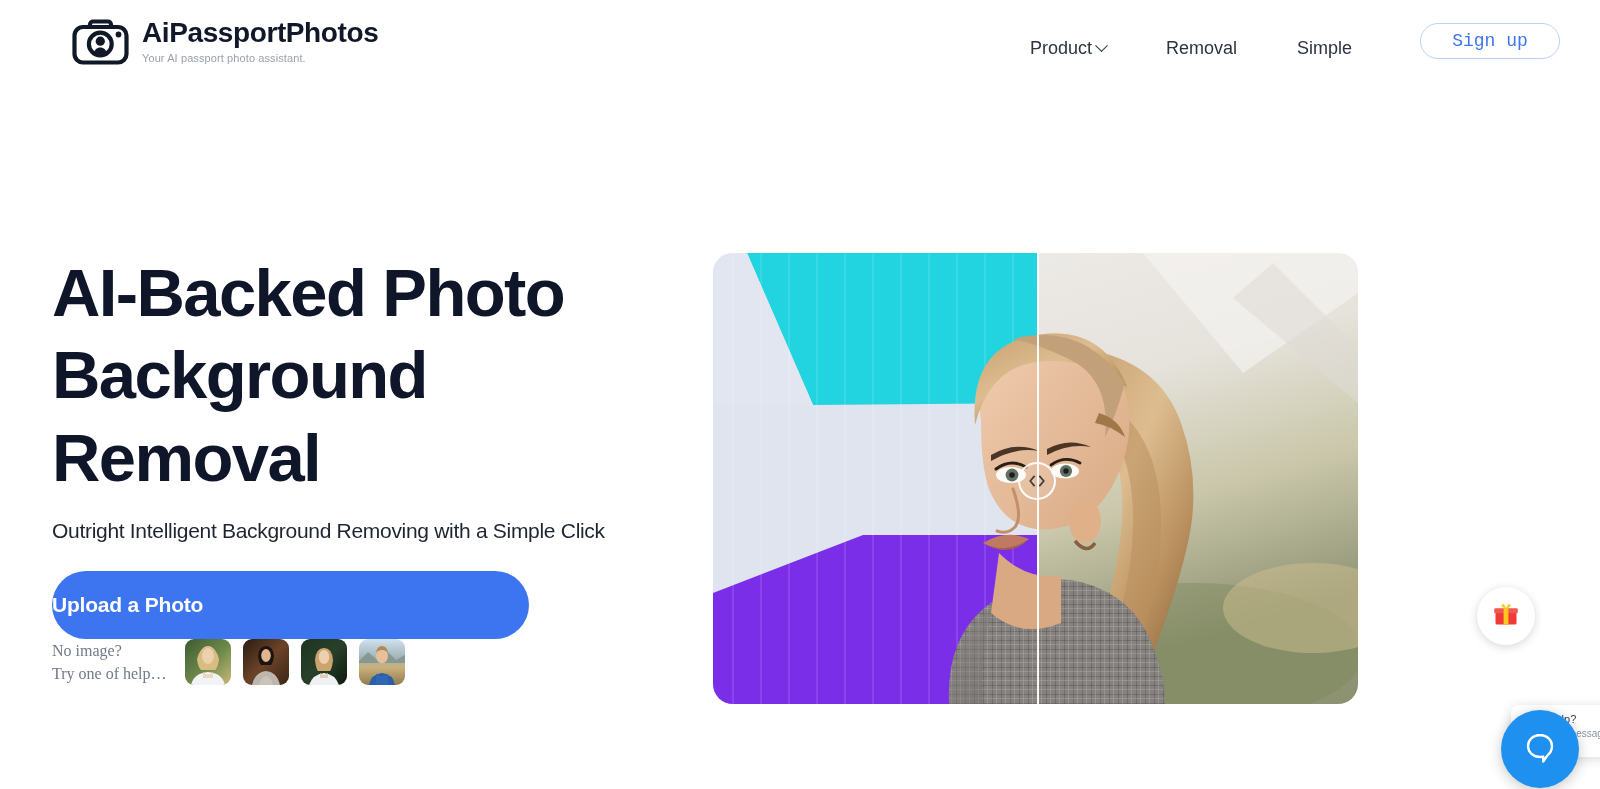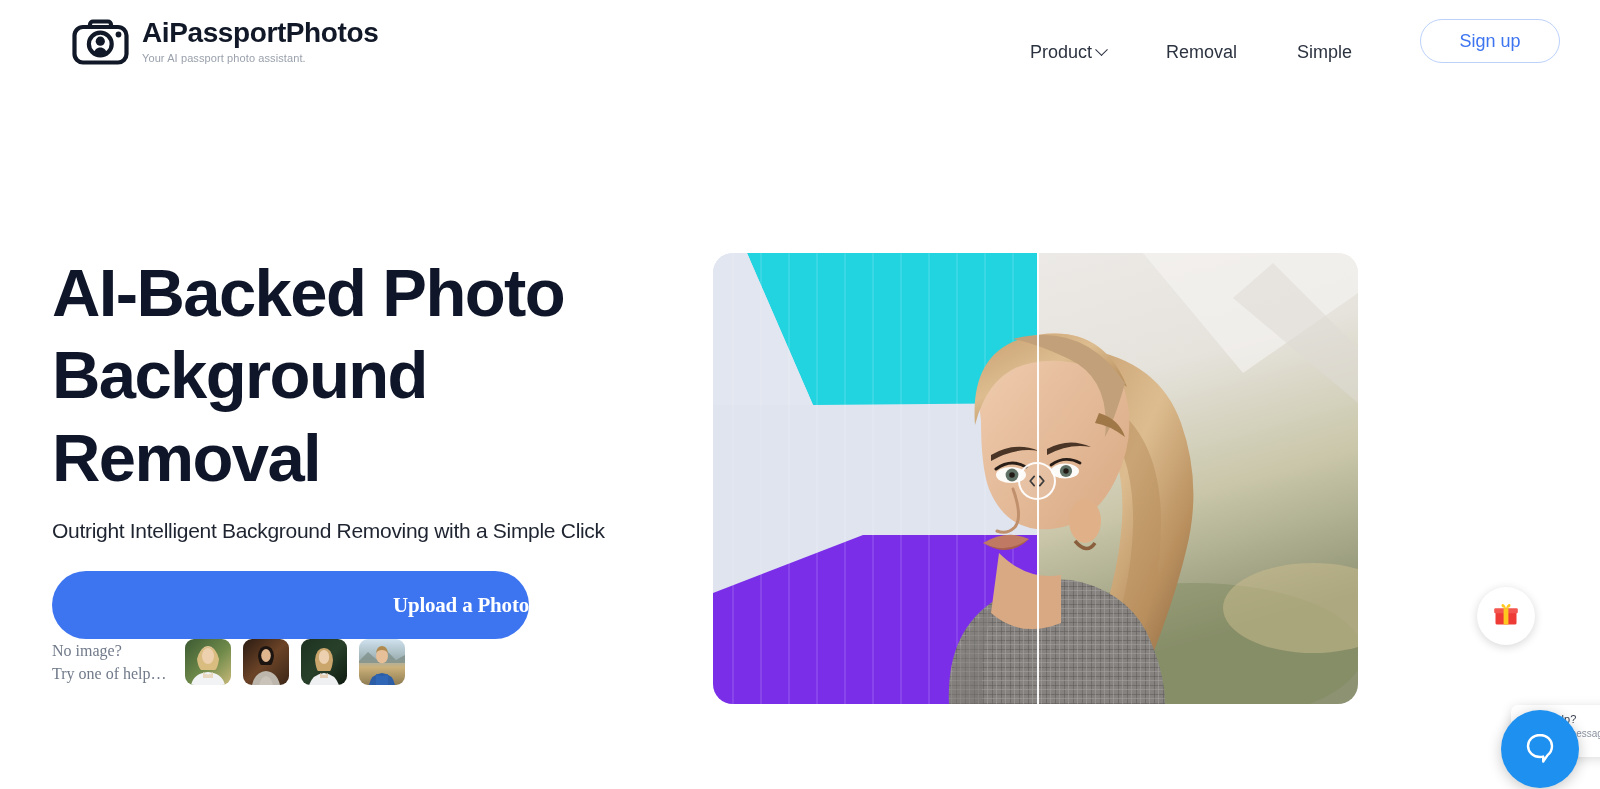--- a/index.html
+++ b/index.html
@@ -34,41 +34,42 @@
     font-size:18px; color:#2c3340; padding:0 24px;
     display:flex; align-items:center; gap:5px; cursor:pointer;
     white-space:nowrap;
   }
   .chev {
     width:9px; height:9px; border-right:1.6px solid #2c3340;
     border-bottom:1.6px solid #2c3340; transform:rotate(45deg) translate(-2px,-2px);
     display:inline-block;
   }
   .signup-btn {
-    margin-left:32px; width:140px; height:44px; border-radius:24px;
+    margin-left:32px; width:140px; height:36px; border-radius:24px;
     border:1.3px solid #bcd2fb; background:#fff; color:#3d74f0;
     font-size:18px; display:flex; align-items:center; justify-content:center;
     cursor:pointer;
+    font-family:Liberation Mono, monospace;
   }
 
   
   .left-col { position:absolute; left:52px; top:252px; width:640px; }
   .headline {
     font-size:67px; font-weight:bold; line-height:1.23;
     color:#101629; letter-spacing:-1.6px;
   }
   .subhead {
     margin-top:20px; font-size:21px; color:#1e2430;
     letter-spacing:-0.3px; white-space:nowrap;
   }
   .upload-btn {
     margin-top:28px; width:477px; height:68px; border-radius:34px;
     background:#3d74f0; color:#fff; font-size:21px; font-weight:bold;
-    display:flex; align-items:center; justify-content:flex-end;
-    border:none; cursor:pointer; letter-spacing:-0.2px;font-family:Liberation Serif, serif;
+    display:flex; align-items:center; justify-content:flex-start;
+    border:none; cursor:pointer; letter-spacing:-0.2px;
   }
   .samples-row {
     display:flex; align-items:center; gap:0;
   }
   .samples-label {
     font-family:"Liberation Serif", serif;
     font-size:16px; color:#717a8a; line-height:1.45; width:133px;
     flex:none;
   }
   .thumbs { display:flex; gap:12px; }

